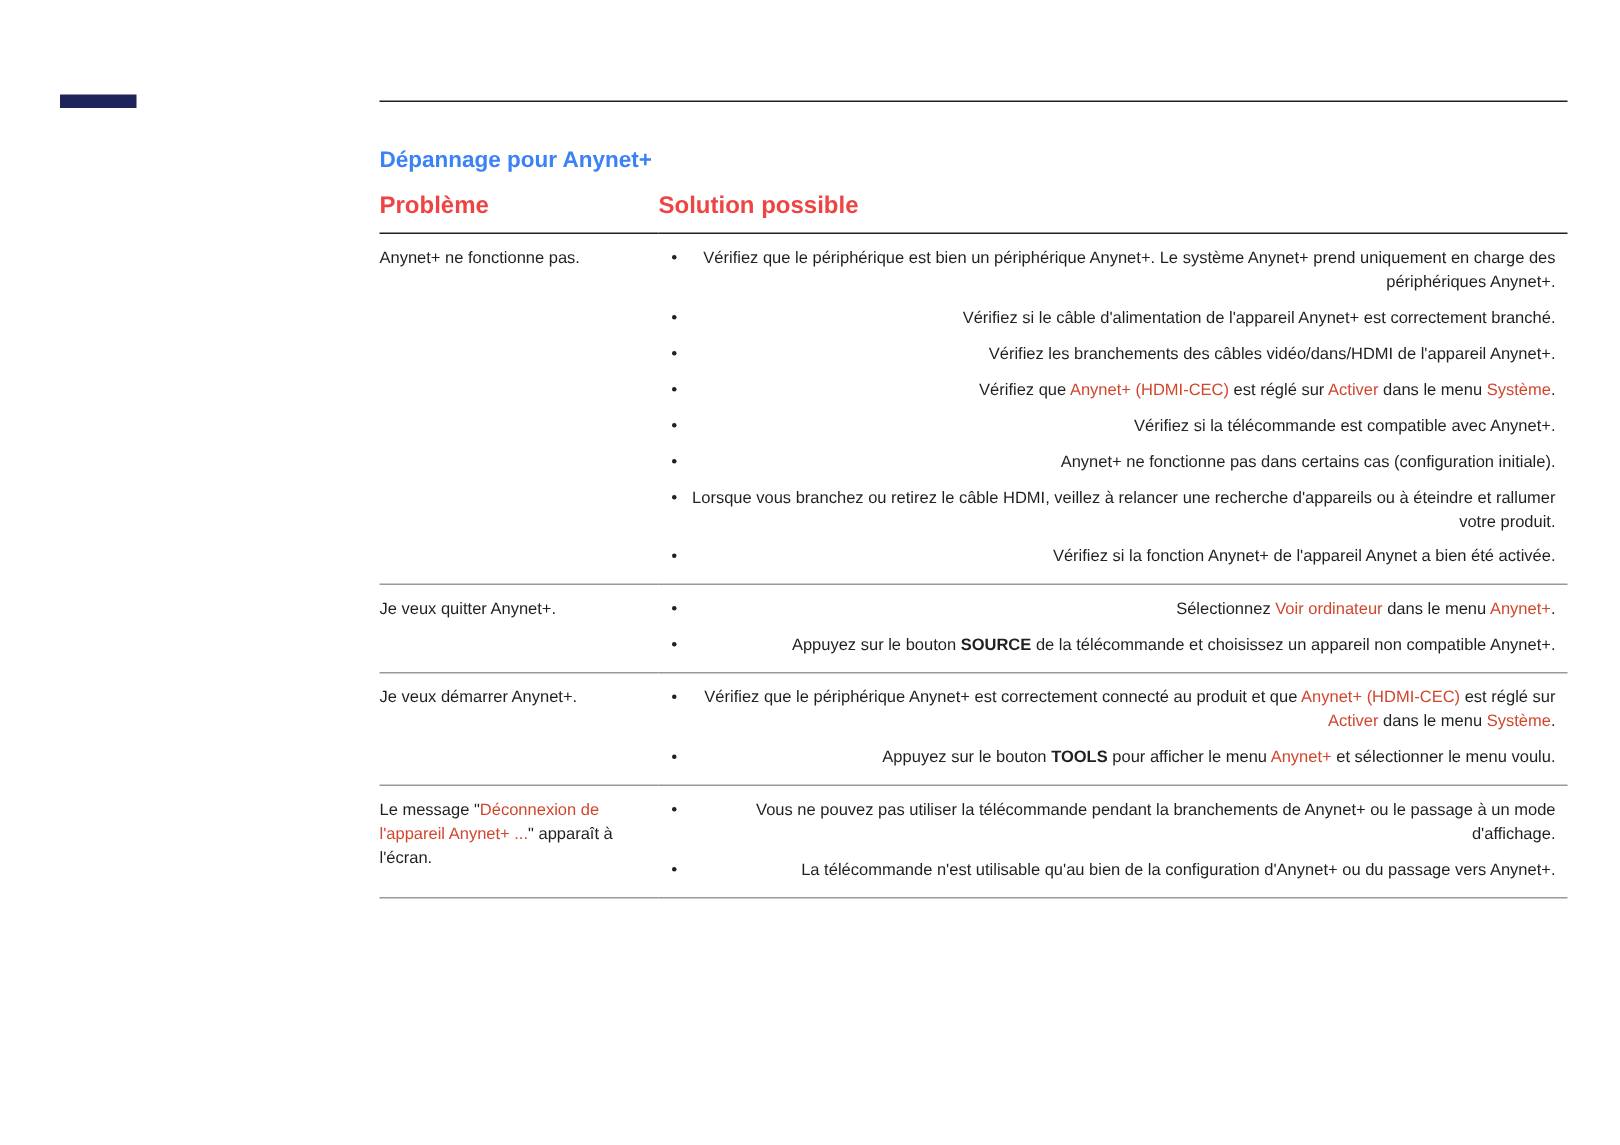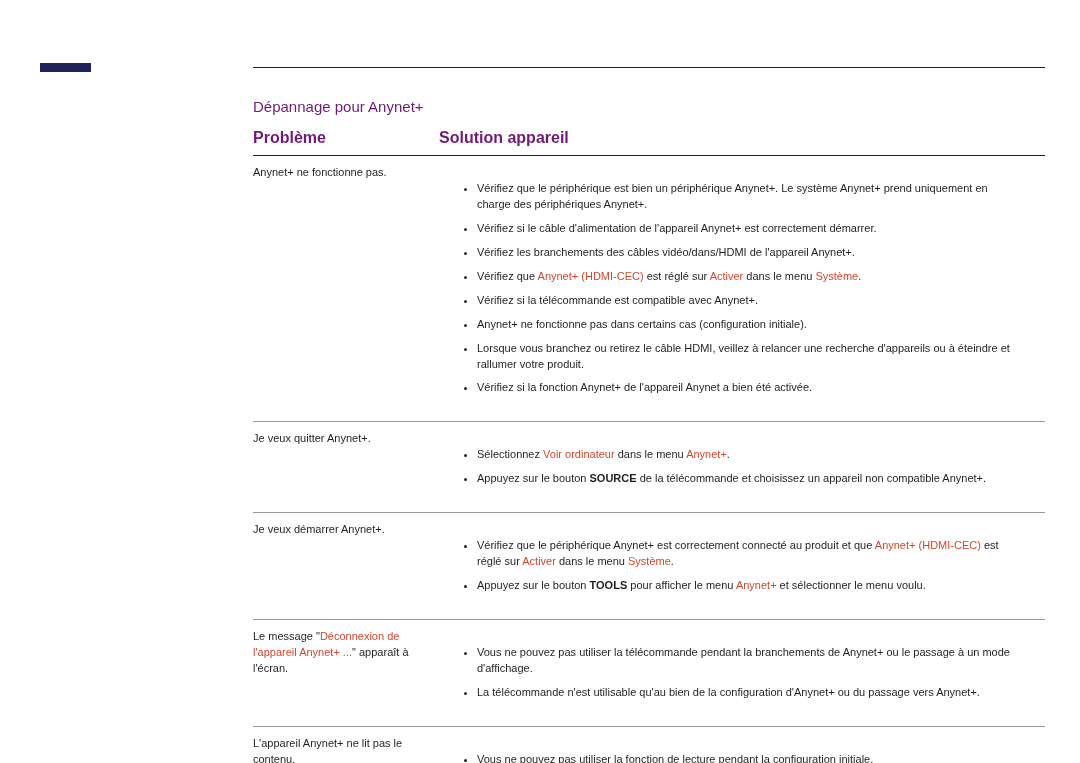--- a/index.html
+++ b/index.html
@@ -28,34 +28,34 @@
     background: #231f20;
   }
   .page {
     position: absolute;
     left: 253px;
     top: 98px;
     width: 792px;
   }
   .section-title {
     font-size: 15px;
-    font-weight: 400;
+    font-weight: 700;
     margin: 0 0 14px 0;
-    color: #701a75;
+    color: #3b82f6;
   }
   table.troubleshoot {
     border-collapse: collapse;
     width: 100%;
     table-layout: fixed;
   }
   table.troubleshoot thead th {
     text-align: left;
     font-size: 16px;
     font-weight: 600;
-    color: #701a75;
+    color: #ef4444;
     padding: 0 0 8px 0;
     vertical-align: bottom;
   }
   table.troubleshoot thead th:first-child { width: 186px; }
   .header-rule td {
     border-top: 1.2px solid #231f20;
     height: 0;
     padding: 0;
   }
   table.troubleshoot tbody tr.row td {
@@ -66,23 +66,24 @@
   td.problem {
     font-size: 11px;
     line-height: 1.45;
     padding-right: 12px;
   }
   td.solution {
     font-size: 11px;
     line-height: 1.45;
   }
   ul.bullets {
-    margin: 16px;
+    margin: 0;
     padding: 0 0 0 22px;
     list-style-type: disc;
+    text-align: right;
   }
   ul.bullets li {
     padding: 0 0 8px 0;
     margin: 0;
   }
   ul.bullets li:last-child { padding-bottom: 0; }
   .hl { color: #d1472e; font-weight: 400; }
   .bold { font-weight: 700; }
 </style>
 </head>
@@ -95,33 +96,33 @@
   <h3 class="section-title">Dépannage pour Anynet+</h3>
 
   <table class="troubleshoot">
     <colgroup>
         <col style="width:186px">
         <col>
       </colgroup>
     <thead>
       <tr>
         <th>Problème</th>
-        <th>Solution appareil</th>
+        <th>Solution possible</th>
       </tr>
       <tr class="header-rule">
           <td colspan="2"></td>
         </tr>
     </thead>
     <tbody id="tbody">
         <tr class="row">
           <td class="problem">Anynet+ ne fonctionne pas.</td>
           <td class="solution">
             <ul class="bullets">
               <li>Vérifiez que le périphérique est bien un périphérique Anynet+. Le système Anynet+ prend uniquement en charge des périphériques Anynet+.</li>
-              <li>Vérifiez si le câble d'alimentation de l'appareil Anynet+ est correctement démarrer.</li>
+              <li>Vérifiez si le câble d'alimentation de l'appareil Anynet+ est correctement branché.</li>
               <li>Vérifiez les branchements des câbles vidéo/dans/HDMI de l'appareil Anynet+.</li>
               <li>Vérifiez que <span class="hl">Anynet+ (HDMI-CEC)</span> est réglé sur <span class="hl">Activer</span> dans le menu <span class="hl">Système</span>.</li>
               <li>Vérifiez si la télécommande est compatible avec Anynet+.</li>
               <li>Anynet+ ne fonctionne pas dans certains cas (configuration initiale).</li>
               <li>Lorsque vous branchez ou retirez le câble HDMI, veillez à relancer une recherche d'appareils ou à éteindre et rallumer votre produit.</li>
               <li>Vérifiez si la fonction Anynet+ de l'appareil Anynet a bien été activée.</li>
             </ul>
           </td>
         </tr>
         <tr class="row">
@@ -144,23 +145,15 @@
         </tr>
         <tr class="row">
           <td class="problem">Le message "<span class="hl">Déconnexion de l'appareil Anynet+ ...</span>" apparaît à l'écran.</td>
           <td class="solution">
             <ul class="bullets">
               <li>Vous ne pouvez pas utiliser la télécommande pendant la branchements de Anynet+ ou le passage à un mode d'affichage.</li>
               <li>La télécommande n'est utilisable qu'au bien de la configuration d'Anynet+ ou du passage vers Anynet+.</li>
             </ul>
           </td>
         </tr>
-        <tr class="row">
-          <td class="problem">L'appareil Anynet+ ne lit pas le contenu.</td>
-          <td class="solution">
-            <ul class="bullets">
-              <li>Vous ne pouvez pas utiliser la fonction de lecture pendant la configuration initiale.</li>
-            </ul>
-          </td>
-        </tr>
       </tbody>
   </table>
 </div>
 
 </body></html>

